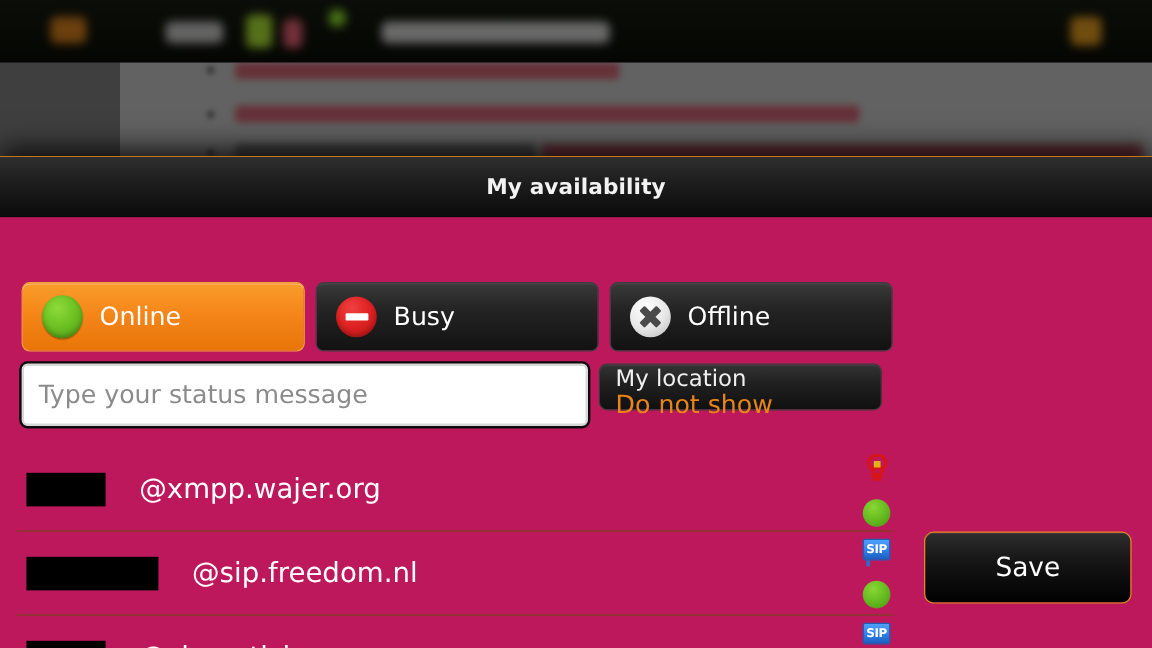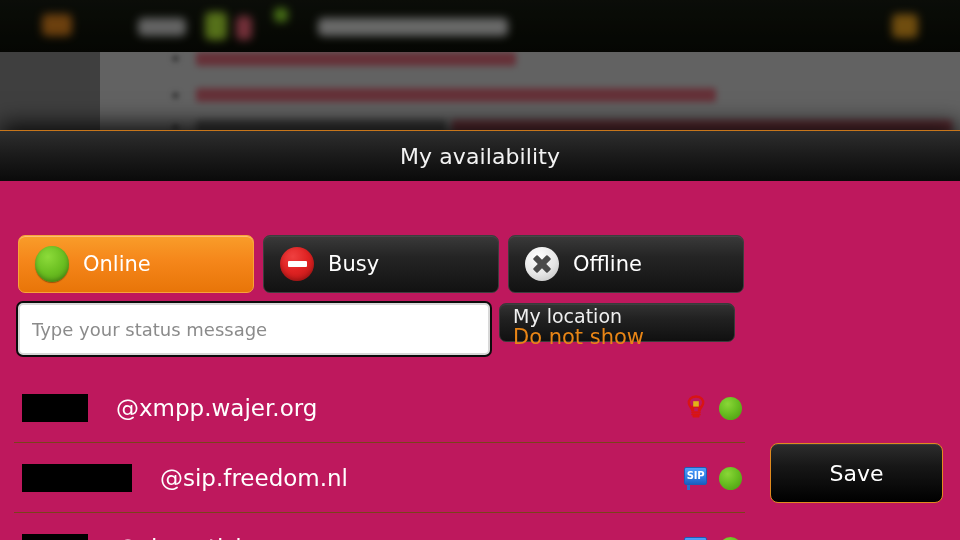--- a/index.html
+++ b/index.html
@@ -81,22 +81,22 @@
   }
   .dialog-header {
     height: 50px;
     background: linear-gradient(180deg, #2e2e2e 0%, #1b1b1b 48%, #0a0a0a 100%);
     display: flex;
     align-items: center;
     justify-content: center;
   }
   .dialog-title {
     color: #f2f2f2;
-    font-size: 22px;
-    font-weight: 400;
+    font-size: 18px;
+    font-weight: 700;
     letter-spacing: .1px;
   }
 
   .dialog-body {
     position: relative;
     height: 359px;
     background: #be185d;
   }
 
   
@@ -183,21 +183,21 @@
     gap: 9px;
   }
   .status-input {
     width: 472px;
     height: 52px;
     background: #ffffff;
     border: 2px solid #d8d8d8;
     border-radius: 5px;
     box-sizing: border-box;
     font-family: "DejaVu Sans", "Liberation Sans", sans-serif;
-    font-size: 18px;
+    font-size: 21px;
     color: #2a2a2a;
     padding: 0 12px;
     outline: none;
     box-shadow: 0 0 0 2px #0c0c0c;
   }
   .status-input::placeholder { color: #8b8b8b; }
 
   .location-box {
     width: 236px;
     height: 39px;
@@ -255,20 +255,21 @@
     margin-left: 0px;
     white-space: nowrap;
     padding-left: 28px;
   }
   .acct-icons {
     position: absolute;
     right: 6px;
     display: flex;
     align-items: center;
     gap: 12px;
+    flex-direction: column;
   }
 
   
   .ic-jabber { width: 22px; height: 26px; flex: none; }
   
   .ic-sip {
     width: 23px; height: 23px;
     flex: none;
     position: relative;
   }

